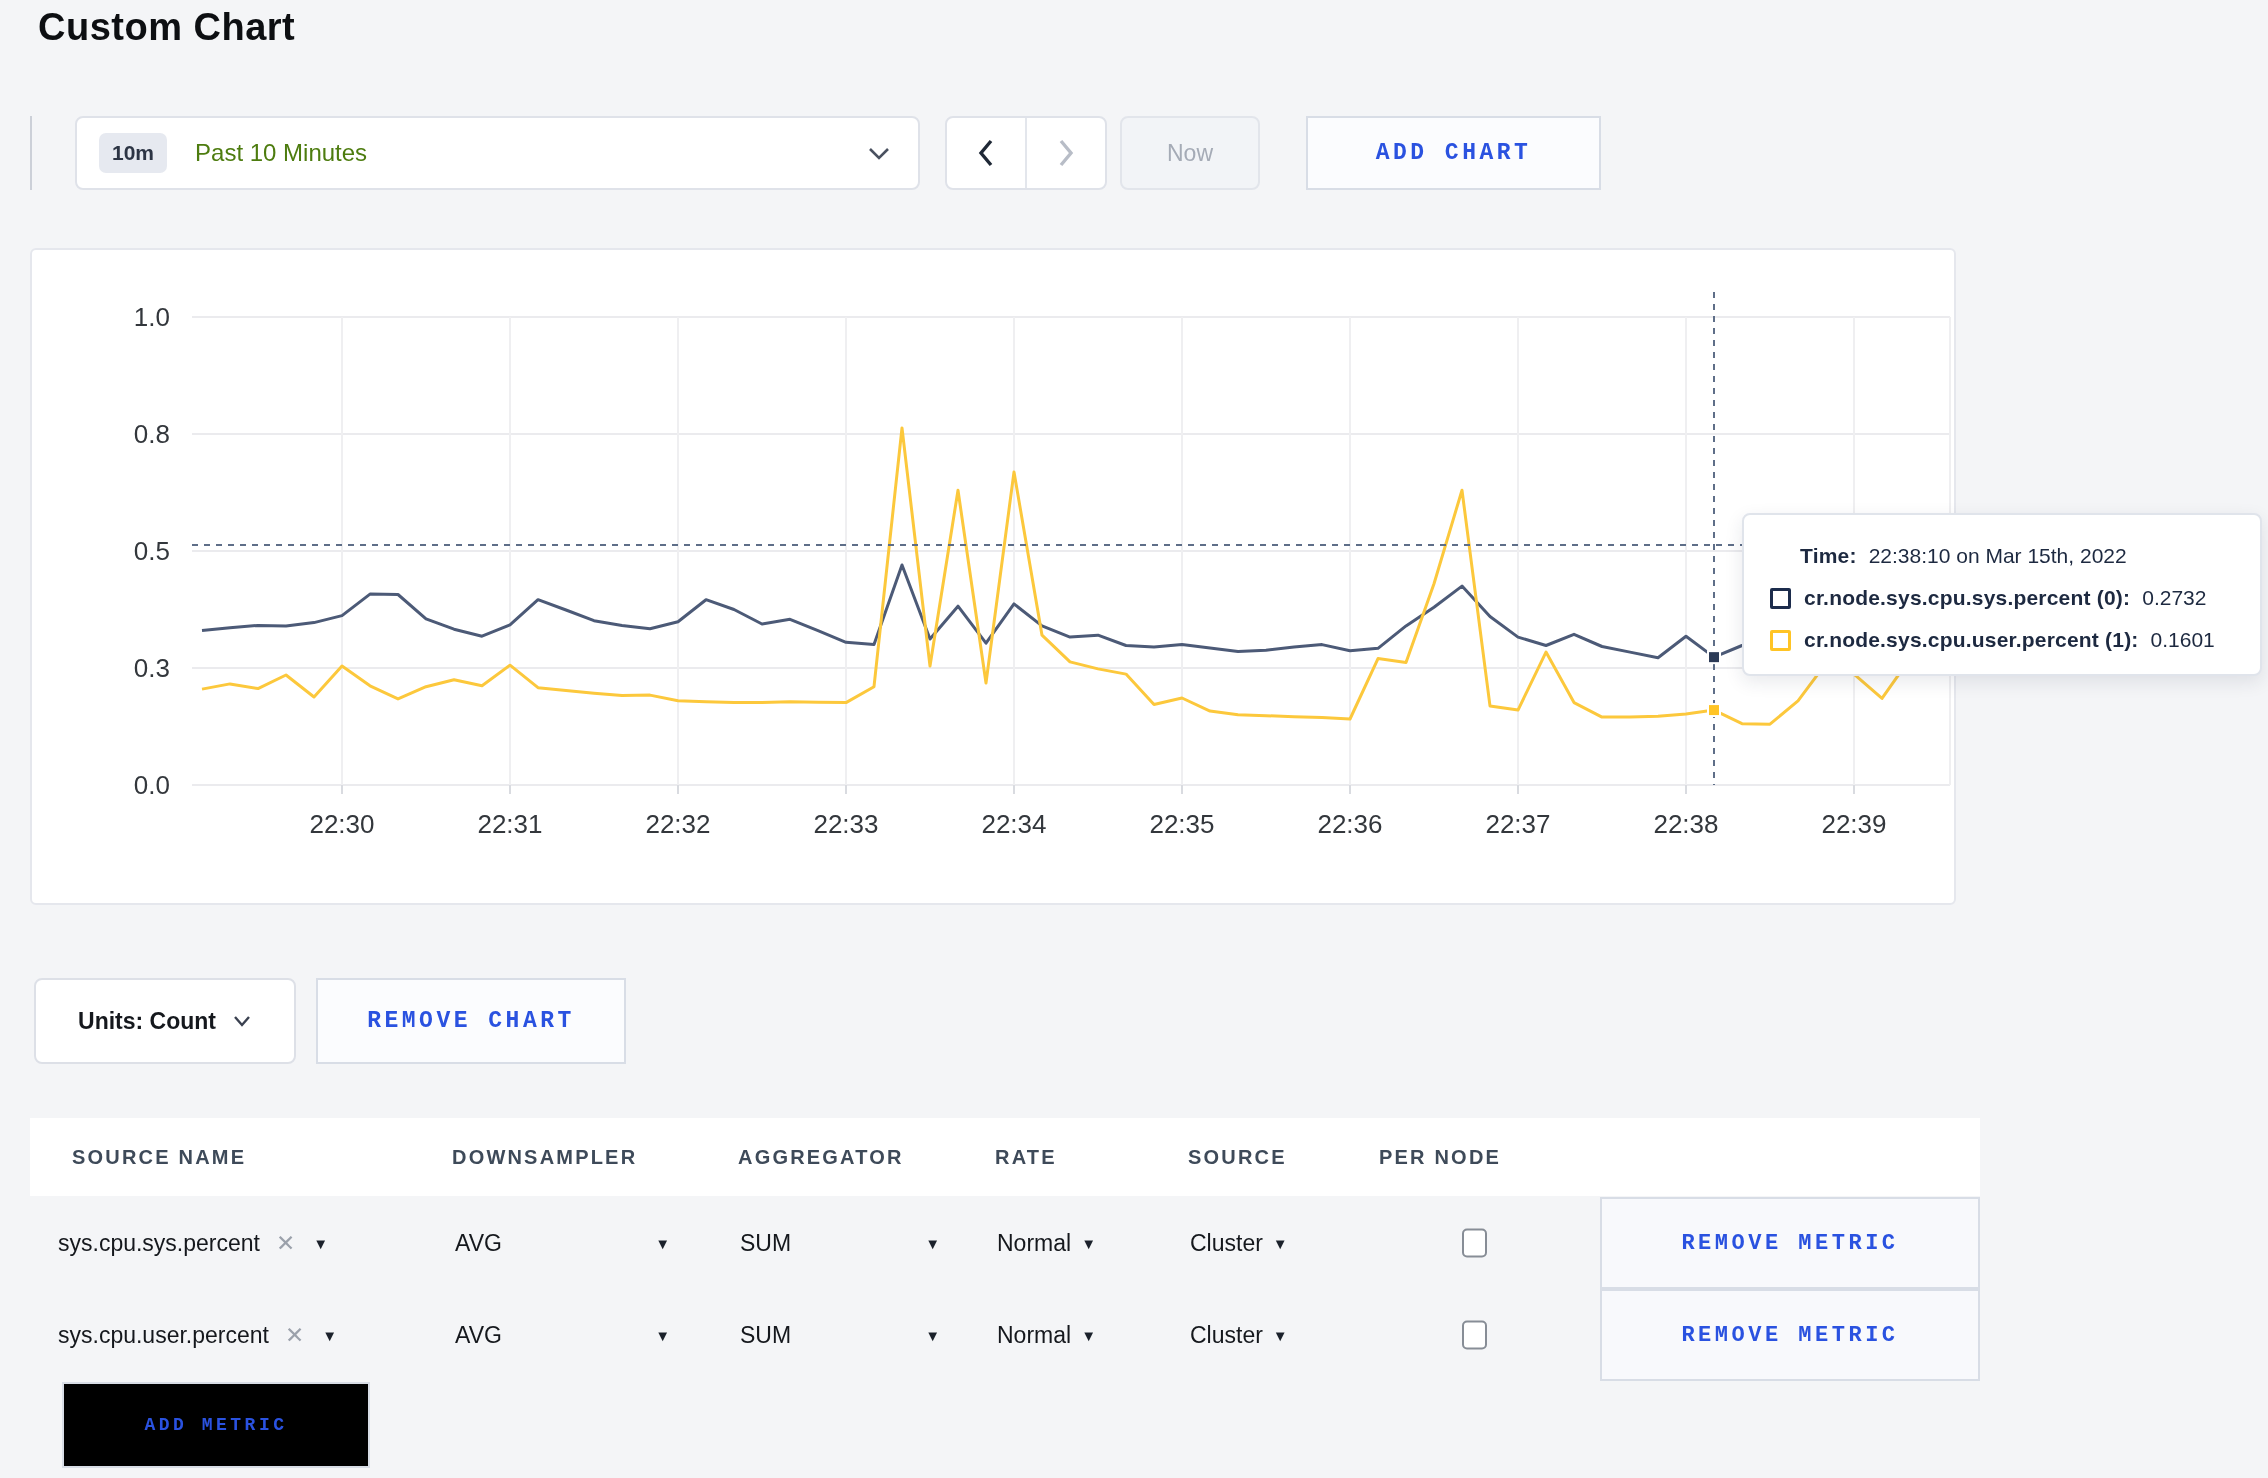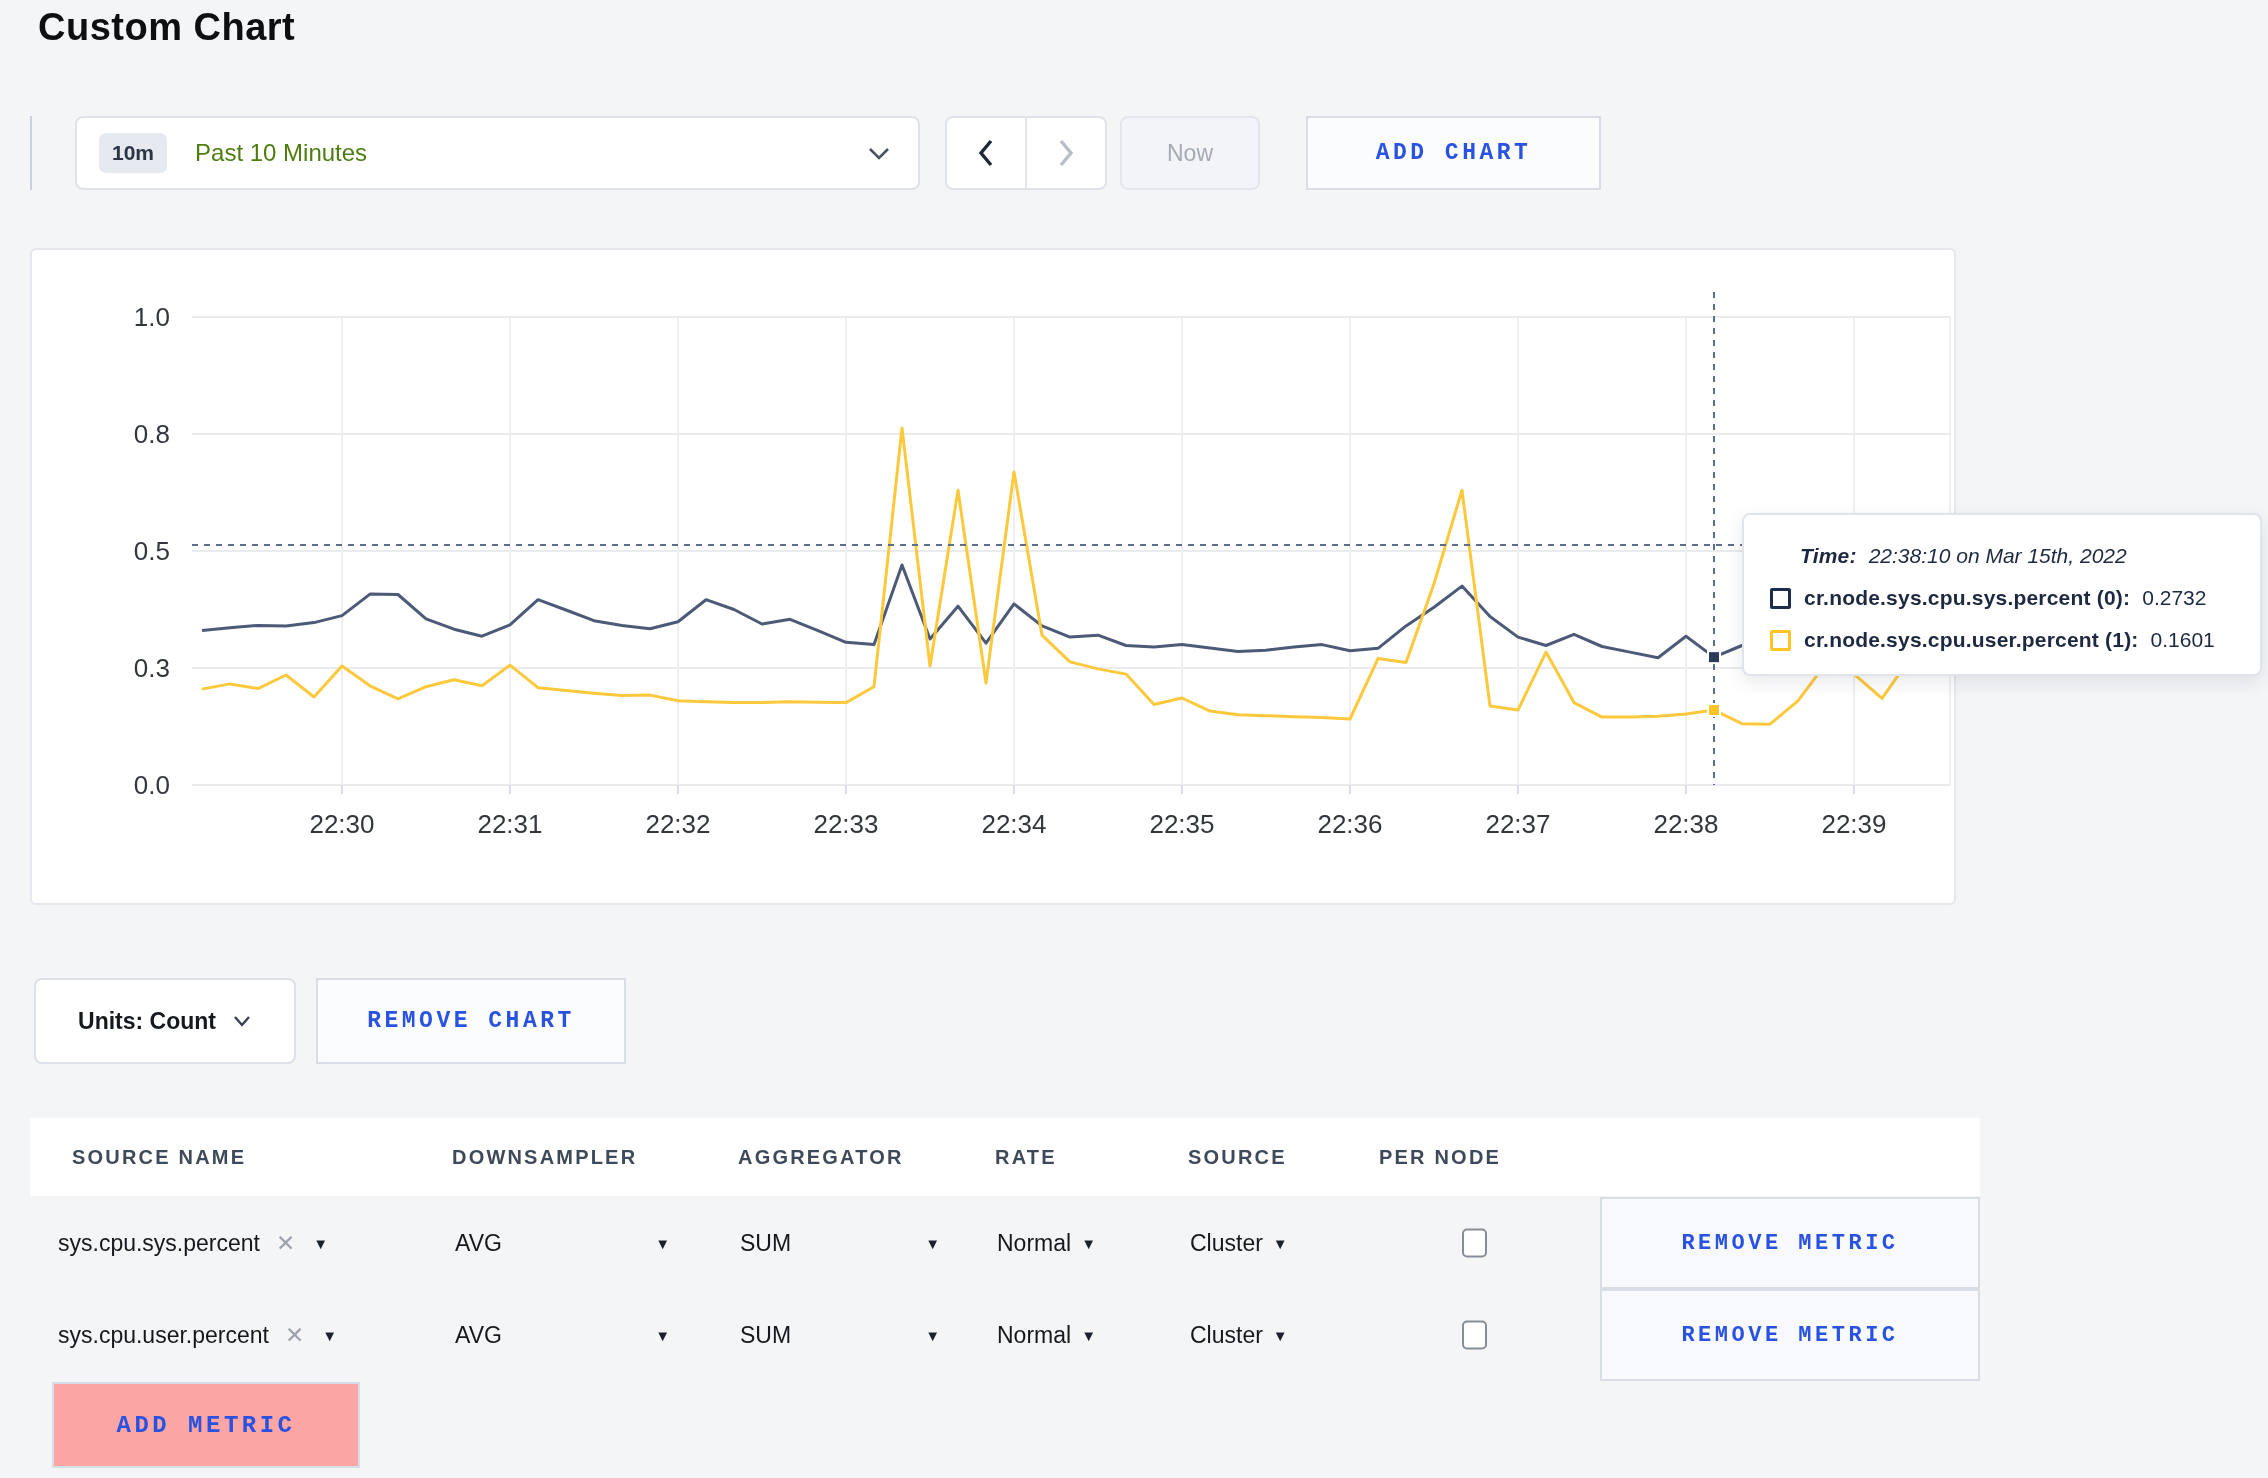--- a/index.html
+++ b/index.html
@@ -41,21 +41,21 @@
     border:2px solid #e5e7ed;border-radius:6px;box-sizing:border-box;
   }
   .chart-card svg{position:absolute;left:0;top:0;}
   
   .tooltip{
     position:absolute;left:1742px;top:513px;width:520px;height:163px;background:#fff;
     border:2px solid #e0e4eb;border-radius:8px;box-sizing:border-box;
     box-shadow:0 6px 18px rgba(30,40,70,.10);padding:20px 26px 0 26px;z-index:5;
   }
   .tt-row{display:flex;align-items:center;height:42px;font-size:21px;color:#1d2940;}
-  .tt-row.first{padding-left:30px;font-style:italic;}
+  .tt-row.first{padding-left:30px;}
   .tt-swatch{width:15px;height:15px;border-radius:2px;background:#fff;margin-right:13px;flex:0 0 auto;}
   .tt-label{font-weight:700;letter-spacing:.2px;}
   .tt-value{margin-left:12px;font-weight:400;}
   
   .btn-units{
     position:absolute;left:34px;top:978px;width:262px;height:86px;background:#fff;
     border:2px solid #dde0e7;border-radius:8px;box-sizing:border-box;
     display:flex;align-items:center;justify-content:center;gap:16px;
     font-size:23px;font-weight:700;color:#15181d;cursor:pointer;
   }
@@ -70,21 +70,21 @@
   .cell{position:absolute;top:50%;transform:translateY(-50%);display:flex;align-items:center;font-size:23px;color:#15181d;white-space:nowrap;}
   .caret{font-size:15px;color:#1b212b;line-height:1;}
   .x-icon{font-size:23px;color:#9ba1ab;margin-left:16px;cursor:pointer;}
   .cell .caret{cursor:pointer;}
   .sel{justify-content:space-between;}
   .checkbox{
     position:absolute;top:50%;transform:translateY(-50%);left:1432px;width:25px;height:29px;
     background:#fff;border:2px solid #878d96;border-radius:5px;cursor:pointer;box-sizing:border-box;
   }
   .btn-remove-metric{position:absolute;left:1570px;width:380px;height:92px;font-size:22px;background:#f8f9fc;}
-  .btn-add-metric{position:absolute;left:52px;top:1382px;width:308px;height:86px;font-size:24px;background:#fca5a5;}
+  .btn-add-metric{position:absolute;left:62px;top:1382px;width:308px;height:86px;font-size:18px;background:#000000;}
 </style>
 </head>
 <body>
 
 <div class="canvas">
 
   <div class="page-title">Custom Chart</div>
 
   <div class="tb-divider"></div>
 

